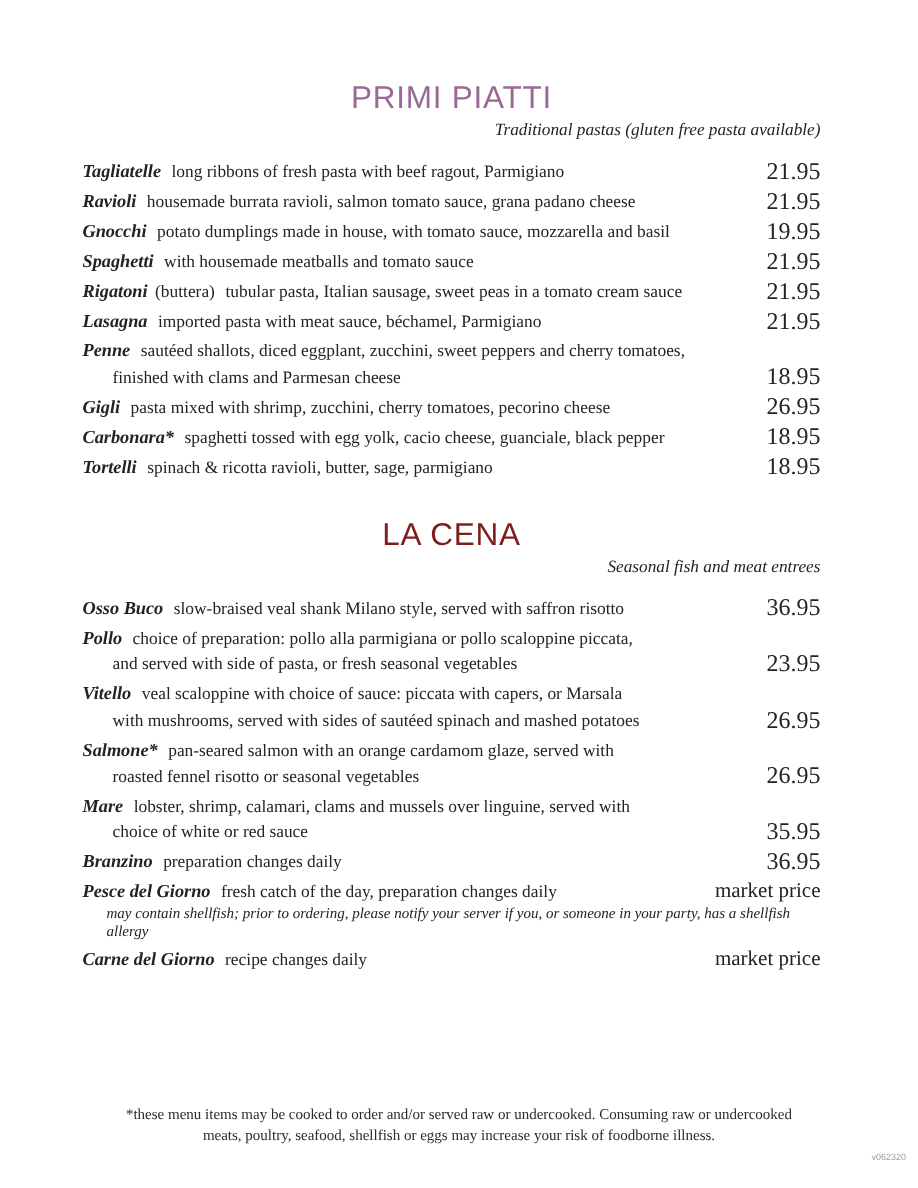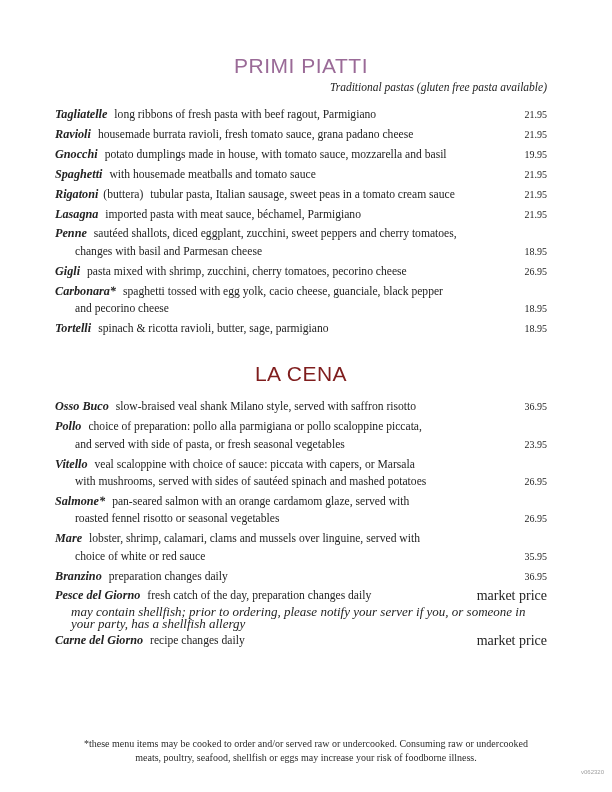--- a/index.html
+++ b/index.html
@@ -39,28 +39,28 @@
   .item-block { margin-bottom: 2.5px; }
   .item-row { display: flex; align-items: flex-end; }
   .item-text { flex: 1; font-size: 11.6px; line-height: 17.4px; }
   .item-name { font-weight: bold; font-style: italic; font-size: 12.2px; }
   .item-name-note { margin-left: 5px; }
   .item-desc { margin-left: 7px; }
   .item-line2 { padding-left: 20px; }
   .item-price {
     width: 72px;
     text-align: right;
-    font-size: 10px;
+    font-size: 16px;
     line-height: 17.4px;
     white-space: nowrap;
   }
   .item-price.price-text { font-size: 14px; }
   .item-note {
     font-style: italic;
-    font-size: 13px;
+    font-size: 10px;
     line-height: 12px;
     padding-left: 16px;
     margin-top: 1px;
   }
   .addon {
     text-align: center;
     font-style: italic;
     font-size: 11.3px;
     margin-top: 8px;
   }
@@ -98,21 +98,21 @@
   <div class="item-block">
     <div class="item-row">
       <div class="item-text"><span class="item-name">Tagliatelle</span><span class="item-desc">long ribbons of fresh pasta with beef ragout, Parmigiano</span></div>
       <div class="item-price">21.95</div>
     </div>
 
   </div>
 
   <div class="item-block">
     <div class="item-row">
-      <div class="item-text"><span class="item-name">Ravioli</span><span class="item-desc">housemade burrata ravioli, fresh tomato sauce, grana padano cheese</span></div>
+      <div class="item-text"><span class="item-name">Ravioli</span><span class="item-desc">housemade burrata ravioli, salmon tomato sauce, grana padano cheese</span></div>
       <div class="item-price">21.95</div>
     </div>
 
   </div>
 
   <div class="item-block">
     <div class="item-row">
       <div class="item-text"><span class="item-name">Gnocchi</span><span class="item-desc">potato dumplings made in house, with tomato sauce, mozzarella and basil</span></div>
       <div class="item-price">19.95</div>
     </div>
@@ -138,54 +138,55 @@
   <div class="item-block">
     <div class="item-row">
       <div class="item-text"><span class="item-name">Lasagna</span><span class="item-desc">imported pasta with meat sauce, béchamel, Parmigiano</span></div>
       <div class="item-price">21.95</div>
     </div>
 
   </div>
 
   <div class="item-block">
     <div class="item-row">
-      <div class="item-text"><span class="item-name">Penne</span><span class="item-desc">sautéed shallots, diced eggplant, zucchini, sweet peppers and cherry tomatoes,</span><div class="item-line2">changes with basil and Parmesan cheese</div></div>
+      <div class="item-text"><span class="item-name">Penne</span><span class="item-desc">sautéed shallots, diced eggplant, zucchini, sweet peppers and cherry tomatoes,</span><div class="item-line2">finished with clams and Parmesan cheese</div></div>
       <div class="item-price">18.95</div>
     </div>
 
   </div>
 
   <div class="item-block">
     <div class="item-row">
       <div class="item-text"><span class="item-name">Gigli</span><span class="item-desc">pasta mixed with shrimp, zucchini, cherry tomatoes, pecorino cheese</span></div>
       <div class="item-price">26.95</div>
     </div>
 
   </div>
 
   <div class="item-block">
     <div class="item-row">
-      <div class="item-text"><span class="item-name">Carbonara*</span><span class="item-desc">spaghetti tossed with egg yolk, cacio cheese, guanciale, black pepper</span><div class="item-line2">and pecorino cheese</div></div>
+      <div class="item-text"><span class="item-name">Carbonara*</span><span class="item-desc">spaghetti tossed with egg yolk, cacio cheese, guanciale, black pepper</span></div>
       <div class="item-price">18.95</div>
     </div>
 
   </div>
 
   <div class="item-block">
     <div class="item-row">
       <div class="item-text"><span class="item-name">Tortelli</span><span class="item-desc">spinach &amp; ricotta ravioli, butter, sage, parmigiano</span></div>
       <div class="item-price">18.95</div>
     </div>
 
   </div>
 </div>
     </section>
 
     <section class="section-second">
       <h1 class="section-title" style="color: #7f1d1d;">LA CENA</h1>
+      <div class="section-subtitle">Seasonal fish and meat entrees</div>
       <div class="items">
   <div class="item-block">
     <div class="item-row">
       <div class="item-text"><span class="item-name">Osso Buco</span><span class="item-desc">slow-braised veal shank Milano style, served with saffron risotto</span></div>
       <div class="item-price">36.95</div>
     </div>
 
   </div>
 
   <div class="item-block">

